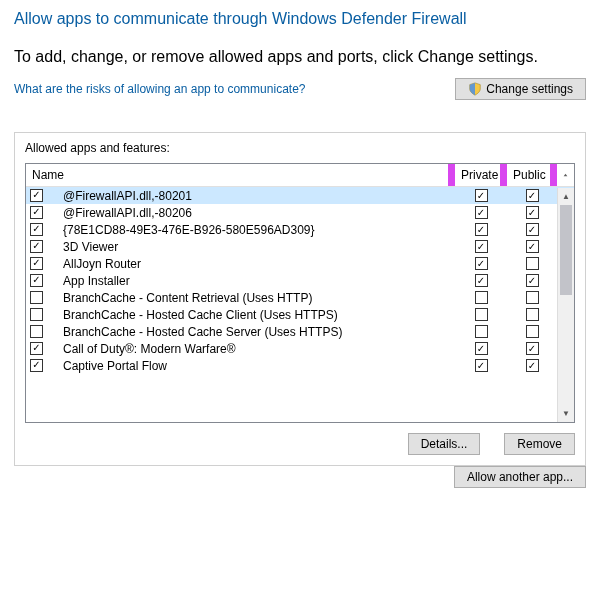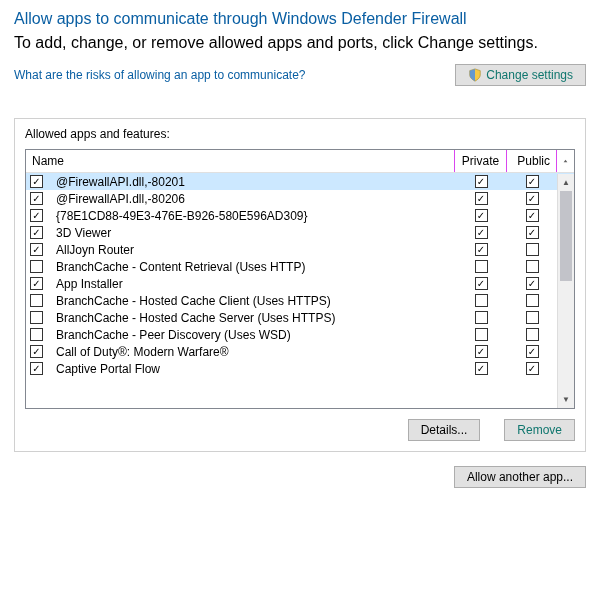--- a/index.html
+++ b/index.html
@@ -1,36 +1,36 @@
 <!DOCTYPE html>
 <html><head>
 <meta charset="utf-8">
 <style>
 *{box-sizing:border-box;margin:0;padding:0;font-family:"Segoe UI",Tahoma,sans-serif;font-size:12px}
 body{width:600px;height:603px;background:#fff;padding:10px 14px;color:#000}
-.title{color:#0a5fa3;font-size:16px;font-weight:400;margin-bottom:6px}
+.title{color:#0a5fa3;font-size:16px;font-weight:400;margin-bottom:20px}
 .subtitle{font-size:16px;margin-bottom:12px}
 .row-link{display:flex;align-items:center;justify-content:space-between;margin-bottom:32px}
 .link{color:#0a5fa3;font-size:12px;cursor:pointer}
 .btn{border:1px solid #adadad;background:#e1e1e1;padding:3px 12px;font-size:12px;cursor:pointer;display:inline-flex;align-items:center;gap:4px}
-.btn.disabled{color:#0f766e;cursor:default}
+.btn.disabled{color:#000000;cursor:default}
 .shield{width:14px;height:14px}
-.group{border:1px solid #d0d0d0;padding:8px 10px 10px;margin-bottom:14px}
+.group{border:1px solid #d0d0d0;padding:8px 10px 10px;}
 .group-label{font-size:12px;margin-bottom:8px}
 .table-wrap{border:1px solid #828790;height:260px;position:relative;background:#fff}
 .thead{display:flex;border-bottom:1px solid #e0e0e0;background:#fff}
-.th{padding:4px 6px;font-size:12px;border-right:1px solid #d946ef}
+.th{padding:4px 6px;font-size:12px;border-right:7px solid #d946ef}
 .th-name{flex:1}
 .th-priv{width:52px;text-align:center}
 .th-pub{width:50px;text-align:right}
 .th-sb{width:17px;border-right:none;display:flex;align-items:center;justify-content:center;color:#666}
 .tbody{overflow:hidden}
 .tr{display:flex;align-items:center;height:17px}
 .tr.sel{background:#cce8ff}
-.td-name{flex:1;display:flex;align-items:center;padding-left:4px;gap:13px;overflow:hidden;white-space:nowrap}
+.td-name{flex:1;display:flex;padding-left:4px;gap:20px;overflow:hidden;white-space:nowrap}
 .td-chk{width:52px;display:flex;justify-content:center}
 .td-chk2{width:50px;display:flex;justify-content:center}
 .cb{width:13px;height:13px;border:1px solid #333;background:#fff;display:inline-flex;align-items:center;justify-content:center;font-size:10px;line-height:1}
 .cb.checked::after{content:"✓";color:#000;font-size:10px}
 .scrollbar{position:absolute;right:0;top:24px;bottom:0;width:17px;background:#f0f0f0;border-left:1px solid #ddd}
 .sb-up,.sb-down{height:17px;display:flex;align-items:center;justify-content:center;color:#555;font-size:8px;cursor:pointer}
 .sb-track{position:absolute;top:17px;bottom:17px;left:0;right:0}
 .sb-thumb{position:absolute;top:0;left:2px;right:2px;height:90px;background:#c2c3c9;cursor:pointer}
 .btn-row{display:flex;justify-content:flex-end;gap:24px;margin-top:10px}
 .bottom-row{display:flex;justify-content:flex-end}
@@ -128,74 +128,61 @@
           <div class="td-chk">
             <span class="cb checked"></span>
           </div>
           <div class="td-chk2">
             <span class="cb"></span>
           </div>
           <div style="width:17px"></div>
         </div>
         <div class="tr">
           <div class="td-name">
+            <span class="cb checked"></span>
+            <span>App Installer</span>
+          </div>
+          <div class="td-chk">
+            <span class="cb checked"></span>
+          </div>
+          <div class="td-chk2">
+            <span class="cb checked"></span>
+          </div>
+          <div style="width:17px"></div>
+        </div>
+        <div class="tr">
+          <div class="td-name">
             <span class="cb"></span>
             <span>BranchCache - Content Retrieval (Uses HTTP)</span>
           </div>
           <div class="td-chk">
             <span class="cb"></span>
           </div>
           <div class="td-chk2">
             <span class="cb"></span>
           </div>
           <div style="width:17px"></div>
         </div>
         <div class="tr">
           <div class="td-name">
-            <span class="cb checked"></span>
-            <span>App Installer</span>
-          </div>
-          <div class="td-chk">
-            <span class="cb checked"></span>
-          </div>
-          <div class="td-chk2">
-            <span class="cb checked"></span>
-          </div>
-          <div style="width:17px"></div>
-        </div>
-        <div class="tr">
-          <div class="td-name">
             <span class="cb"></span>
             <span>BranchCache - Hosted Cache Client (Uses HTTPS)</span>
           </div>
           <div class="td-chk">
             <span class="cb"></span>
           </div>
           <div class="td-chk2">
             <span class="cb"></span>
           </div>
           <div style="width:17px"></div>
         </div>
         <div class="tr">
           <div class="td-name">
             <span class="cb"></span>
             <span>BranchCache - Hosted Cache Server (Uses HTTPS)</span>
-          </div>
-          <div class="td-chk">
-            <span class="cb"></span>
-          </div>
-          <div class="td-chk2">
-            <span class="cb"></span>
-          </div>
-          <div style="width:17px"></div>
-        </div>
-        <div class="tr">
-          <div class="td-name">
-            <span class="cb"></span>
-            <span>BranchCache - Peer Discovery (Uses WSD)</span>
           </div>
           <div class="td-chk">
             <span class="cb"></span>
           </div>
           <div class="td-chk2">
             <span class="cb"></span>
           </div>
           <div style="width:17px"></div>
         </div>
         <div class="tr">

